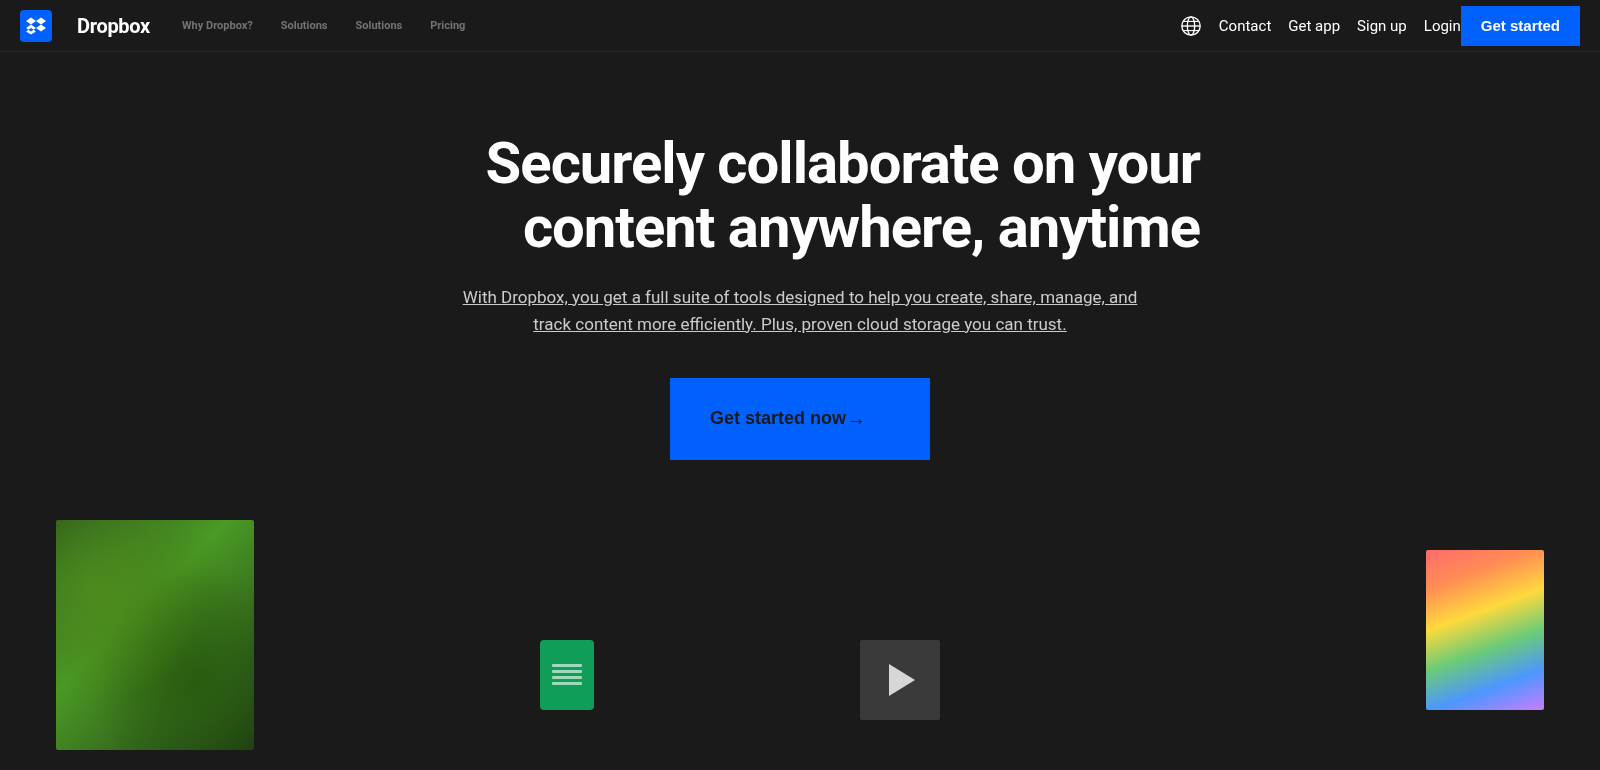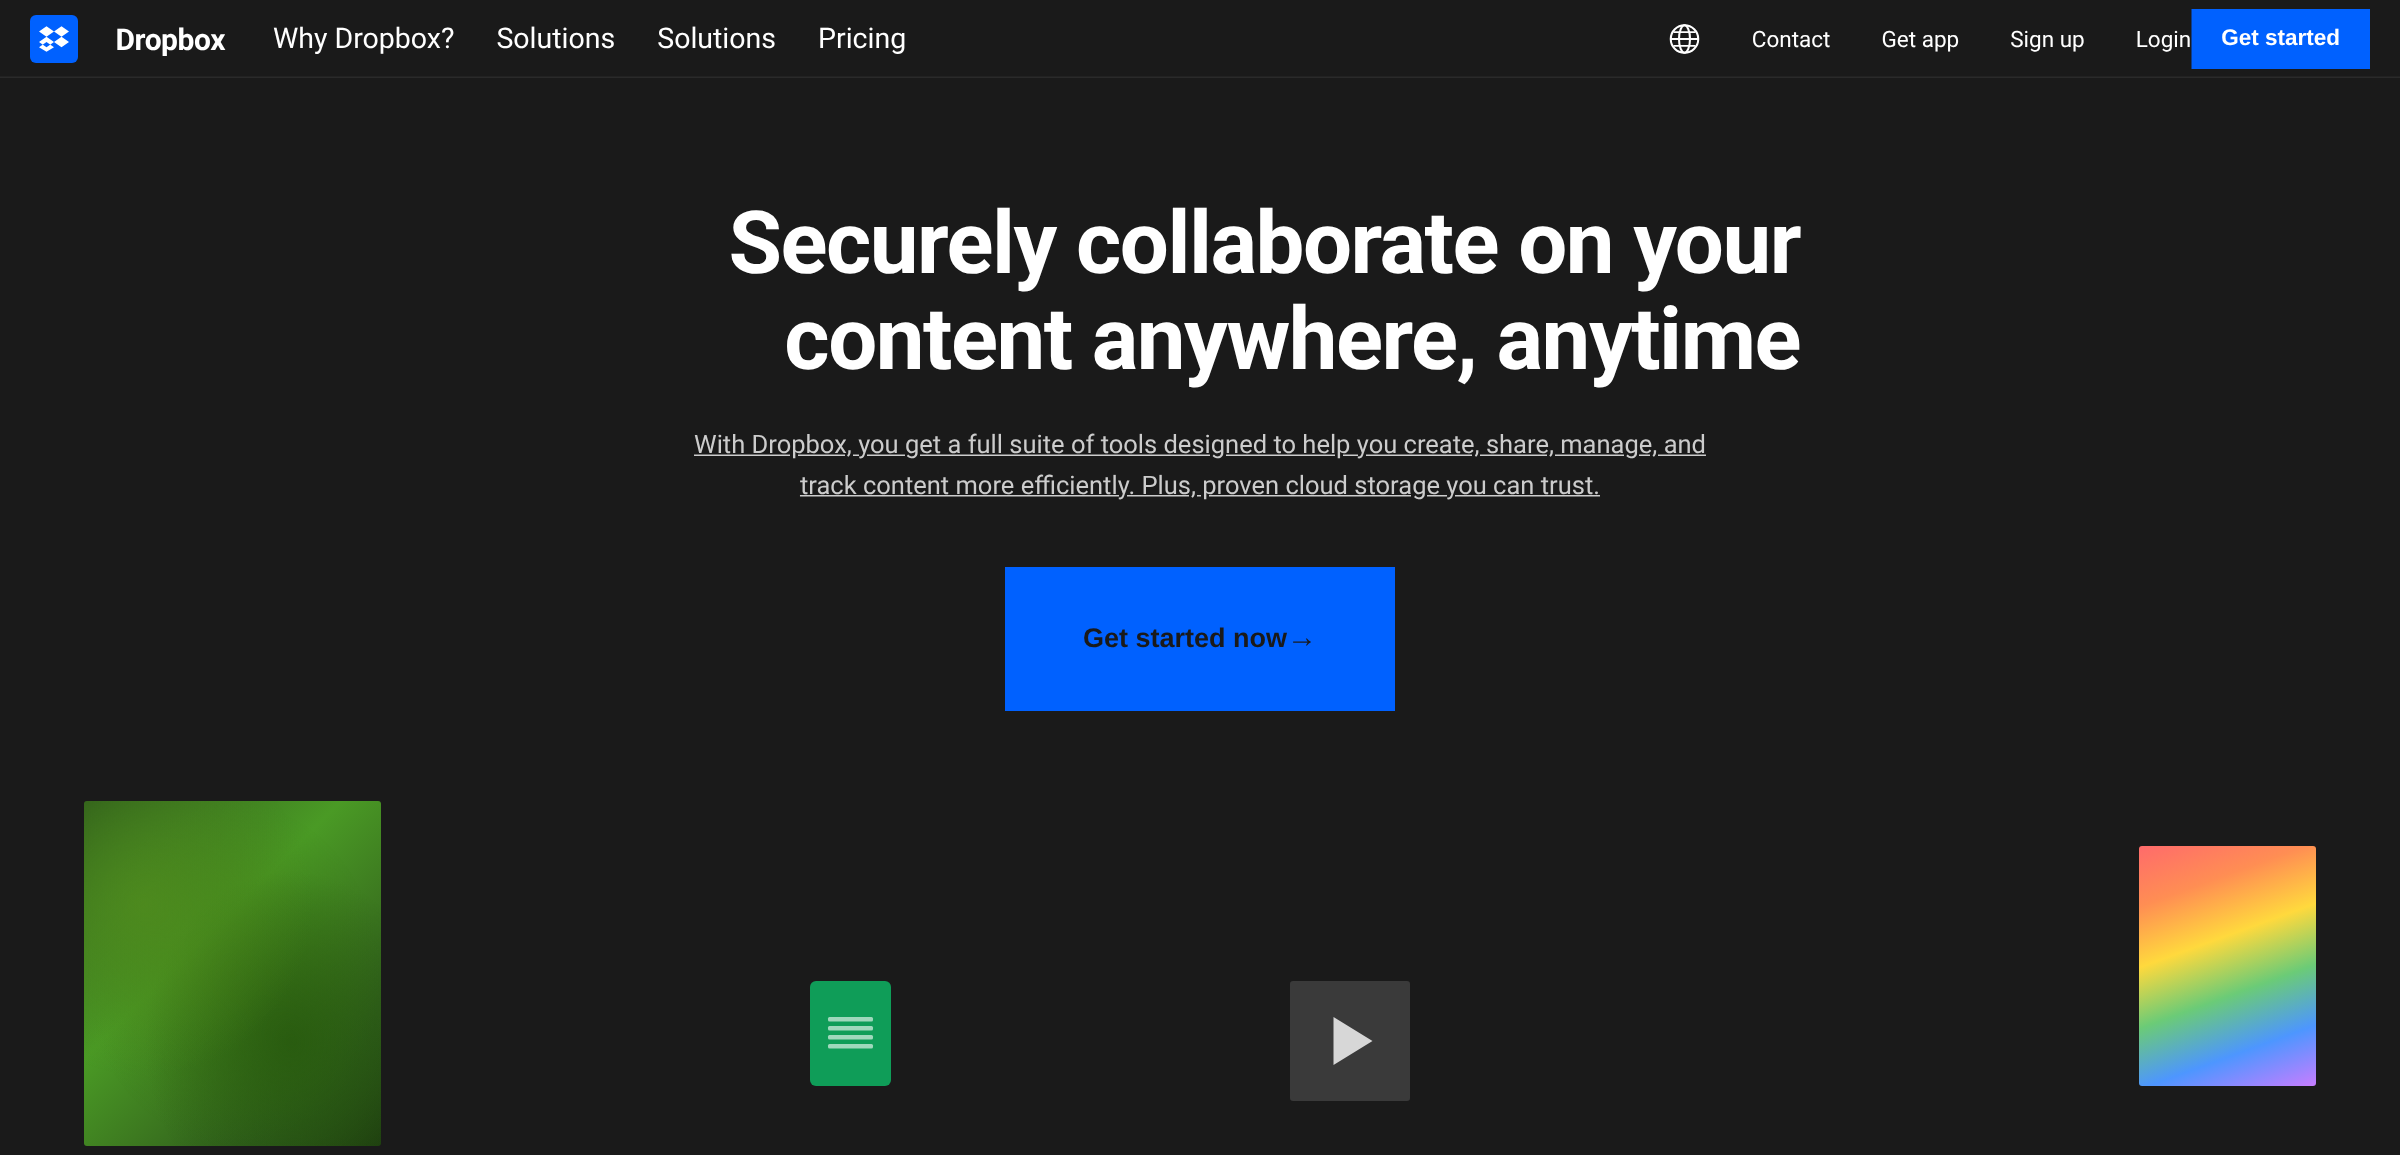--- a/index.html
+++ b/index.html
@@ -59,31 +59,31 @@
     }
 
     .nav-links {
       display: flex;
       align-items: center;
       gap: 28px;
       flex: 1;
     }
 
     .nav-link {
-      color: #ffffff;
+      color: #737373;
       text-decoration: none;
-      font-size: 19px;
-      font-weight: 400;
+      font-size: 11px;
+      font-weight: 700;
       cursor: pointer;
     }
 
     .nav-right {
       display: flex;
       align-items: center;
-      gap: 34px;
+      gap: 17px;
     }
 
     .nav-right-link {
       color: #ffffff;
       text-decoration: none;
       font-size: 15px;
       cursor: pointer;
     }
 
     .globe-icon {
@@ -141,23 +141,22 @@
       background: #0061ff;
       color: #1a1a1a;
       border: none;
       padding: 0 40px;
       font-size: 18px;
       font-weight: 600;
       cursor: pointer;
       display: flex;
       align-items: center;
       gap: 0;
-      height: 96px;
+      height: 82px;
       min-width: 260px;
-      justify-content: center;
     }
 
     .cta-arrow {
       font-size: 20px;
     }
 
     
     .bottom-section {
       position: relative;
       margin-top: 60px;

